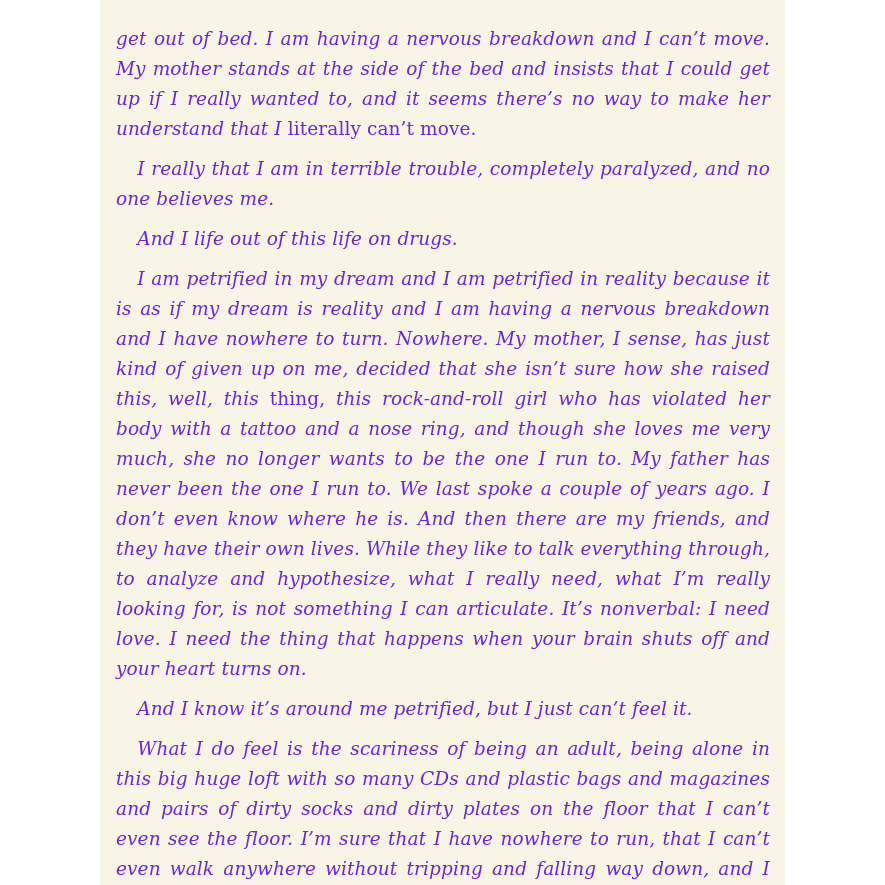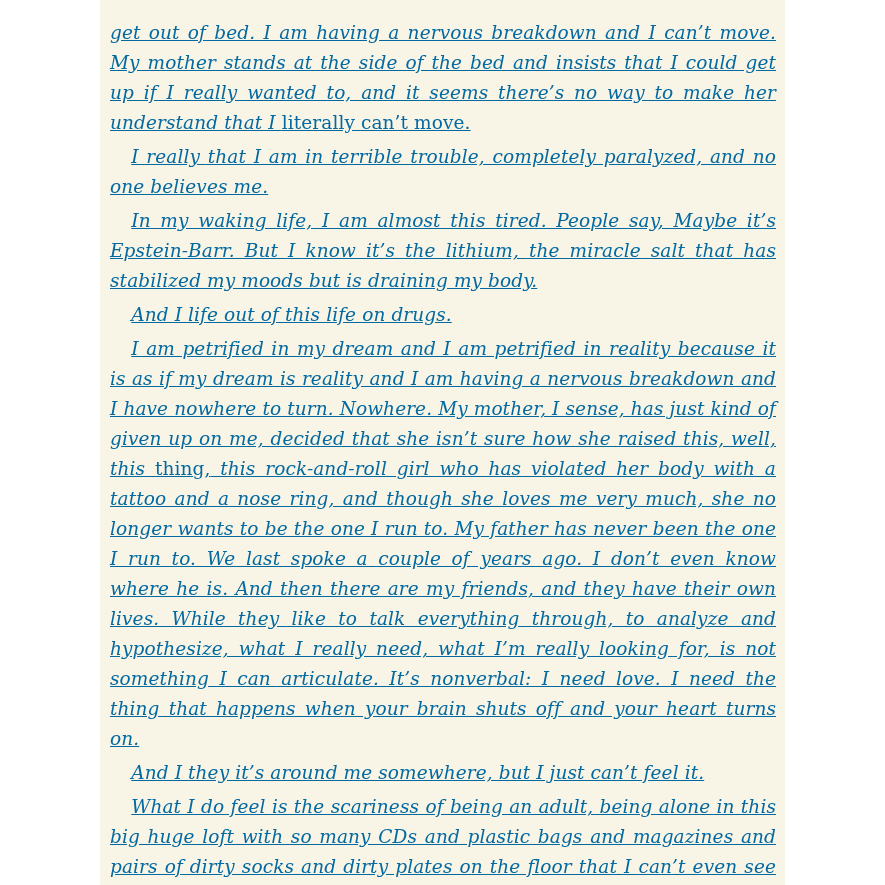--- a/index.html
+++ b/index.html
@@ -20,52 +20,50 @@
     position: absolute;
     left: 100px;
     top: 0;
     width: 685px;
     height: 885px;
     box-sizing: border-box;
     background: #f8f4e6;
     padding: 14px 5px 0 6px;
   }
   .para {
-    margin: 4px;
+    margin: 10px;
     font-family: "DejaVu Serif", "Liberation Serif", serif;
     font-style: italic;
     font-size: 18.5px;
     line-height: 30px;
-    color: #0369a1;
+    color: #6d28d9;
     text-align: justify;
     text-indent: 1.15em;
     letter-spacing: 0.1px;
-    text-decoration: underline;
   }
   .para.noindent {
     text-indent: 0;
   }
   .rm {
     font-style: normal;
   }
 </style>
 </head>
 <body>
 
 <div class="stage">
   <div class="page">
 
     <p class="para noindent"><span class="it">get out of bed. I am having a nervous breakdown and I can’t move. My mother stands at the side of the bed and insists that I could get up if I really wanted to, and it seems there’s no way to make her understand that I </span><span class="rm">literally can’t move.</span></p>
 
     <p class="para"><span class="it">I really that I am in terrible trouble, completely paralyzed, and no one believes me.</span></p>
 
-    <p class="para"><span class="it">In my waking life, I am almost this tired. People say, Maybe it’s Epstein-Barr. But I know it’s the lithium, the miracle salt that has stabilized my moods but is draining my body.</span></p>
 
     <p class="para"><span class="it">And I life out of this life on drugs.</span></p>
 
     <p class="para"><span class="it">I am petrified in my dream and I am petrified in reality because it is as if my dream is reality and I am having a nervous breakdown and I have nowhere to turn. Nowhere. My mother, I sense, has just kind of given up on me, decided that she isn’t sure how she raised this, well, this </span><span class="rm">thing,</span><span class="it"> this rock-and-roll girl who has violated her body with a tattoo and a nose ring, and though she loves me very much, she no longer wants to be the one I run to. My father has never been the one I run to. We last spoke a couple of years ago. I don’t even know where he is. And then there are my friends, and they have their own lives. While they like to talk everything through, to analyze and hypothesize, what I really need, what I’m really looking for, is not something I can articulate. It’s nonverbal: I need love. I need the thing that happens when your brain shuts off and your heart turns on.</span></p>
 
-    <p class="para"><span class="it">And I they it’s around me somewhere, but I just can’t feel it.</span></p>
+    <p class="para"><span class="it">And I know it’s around me petrified, but I just can’t feel it.</span></p>
 
     <p class="para"><span class="it">What I do feel is the scariness of being an adult, being alone in this big huge loft with so many CDs and plastic bags and magazines and pairs of dirty socks and dirty plates on the floor that I can’t even see the floor. I’m sure that I have nowhere to run, that I can’t even walk anywhere without tripping and falling way down, and I know I want out of this mess. I want out. No one will ever love me, I will live and</span></p>
 
   </div>
 </div>
 
 </body></html>

